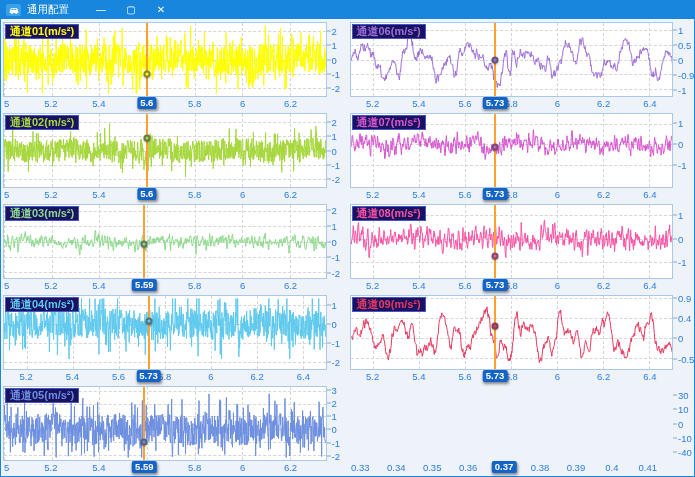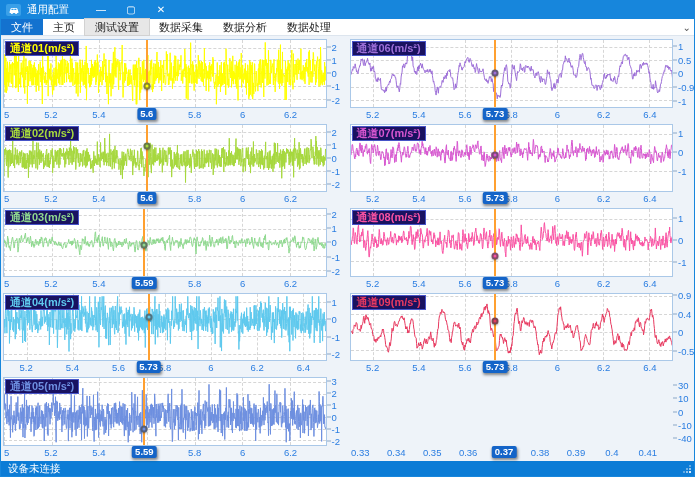--- a/index.html
+++ b/index.html
@@ -51,29 +51,20 @@
           <rect x="4.6" y="3.6" width="2.8" height="1.8" rx="0.4" fill="#3aa0e8"></rect>
           <rect x="8.4" y="3.6" width="2.8" height="1.8" rx="0.4" fill="#3aa0e8"></rect>
         </svg>
     </span>
     <span class="config">通用配置</span>
     <span class="winbtn">—</span>
     <span class="winbtn">▢</span>
     <span class="winbtn">✕</span>
   </div>
 
-  <div class="menubar" id="menubar">
-    <span class="menutab active">文件</span>
-      <span class="menutab">主页</span>
-      <span class="menutab hover">测试设置</span>
-      <span class="menutab">数据采集</span>
-      <span class="menutab">数据分析</span>
-      <span class="menutab">数据处理</span>
-      <span class="chevron">⌄</span>
-  </div>
 
   <div class="plots" id="plotgrid">
       <div class="panel">
     <div class="plot">
       <div class="gridv" style="left:0.00%"></div>
           <div class="gridv" style="left:14.81%"></div>
           <div class="gridv" style="left:29.63%"></div>
           <div class="gridv" style="left:44.44%"></div>
           <div class="gridv" style="left:59.26%"></div>
           <div class="gridv" style="left:74.07%"></div>
@@ -426,18 +417,14 @@
     <div class="yaxis">
           <span class="ytick" style="top:11.54%">30</span>
           <span class="ytick" style="top:30.77%">10</span>
           <span class="ytick" style="top:50.00%">0</span>
           <span class="ytick" style="top:69.23%">-10</span>
           <span class="ytick" style="top:88.46%">-40</span>
         </div>
       </div>
     </div>
 
-  <div class="statusbar">
-    <span class="statustext">设备未连接</span>
-    <span class="grip"></span>
-  </div>
 
 </div>
 
 </body></html>

